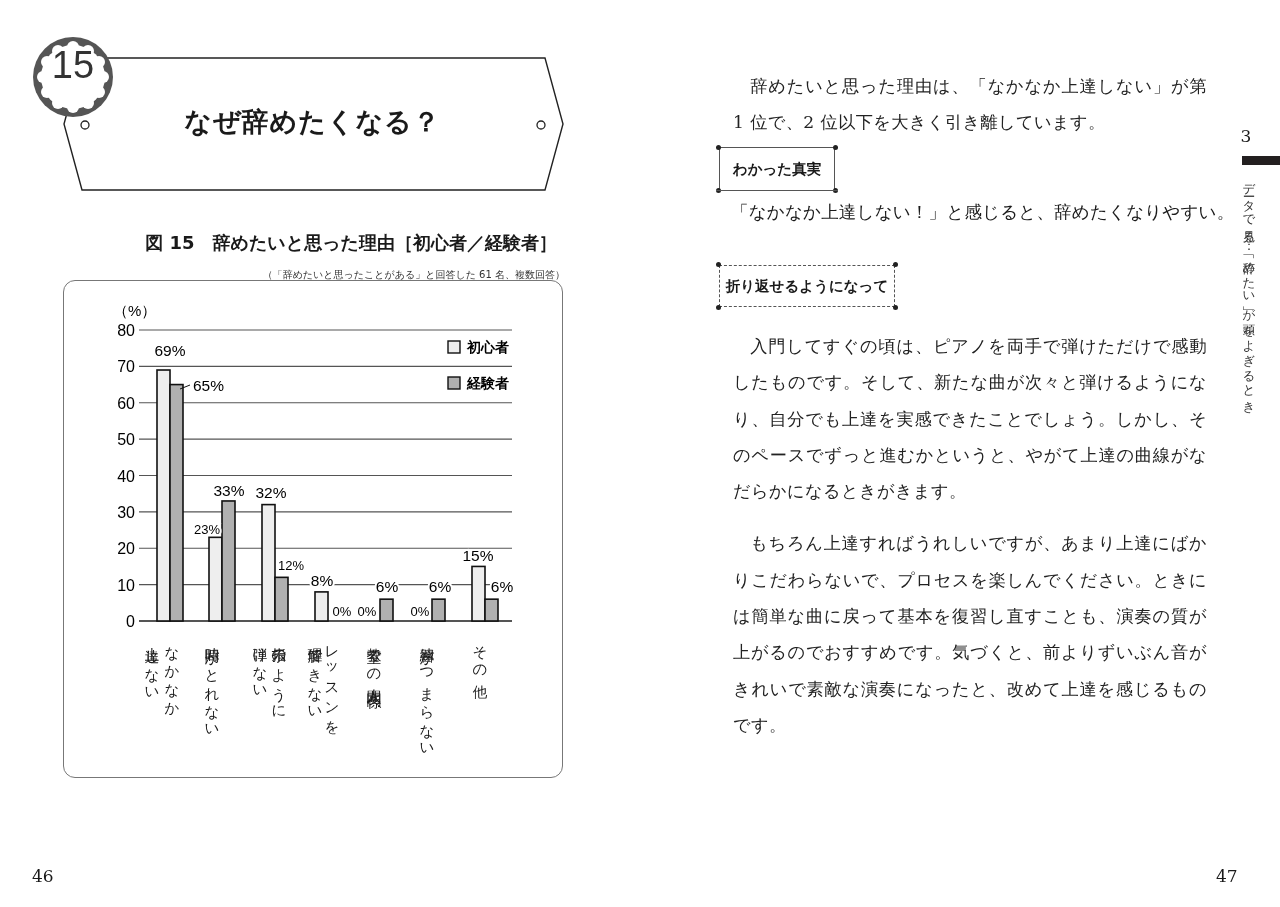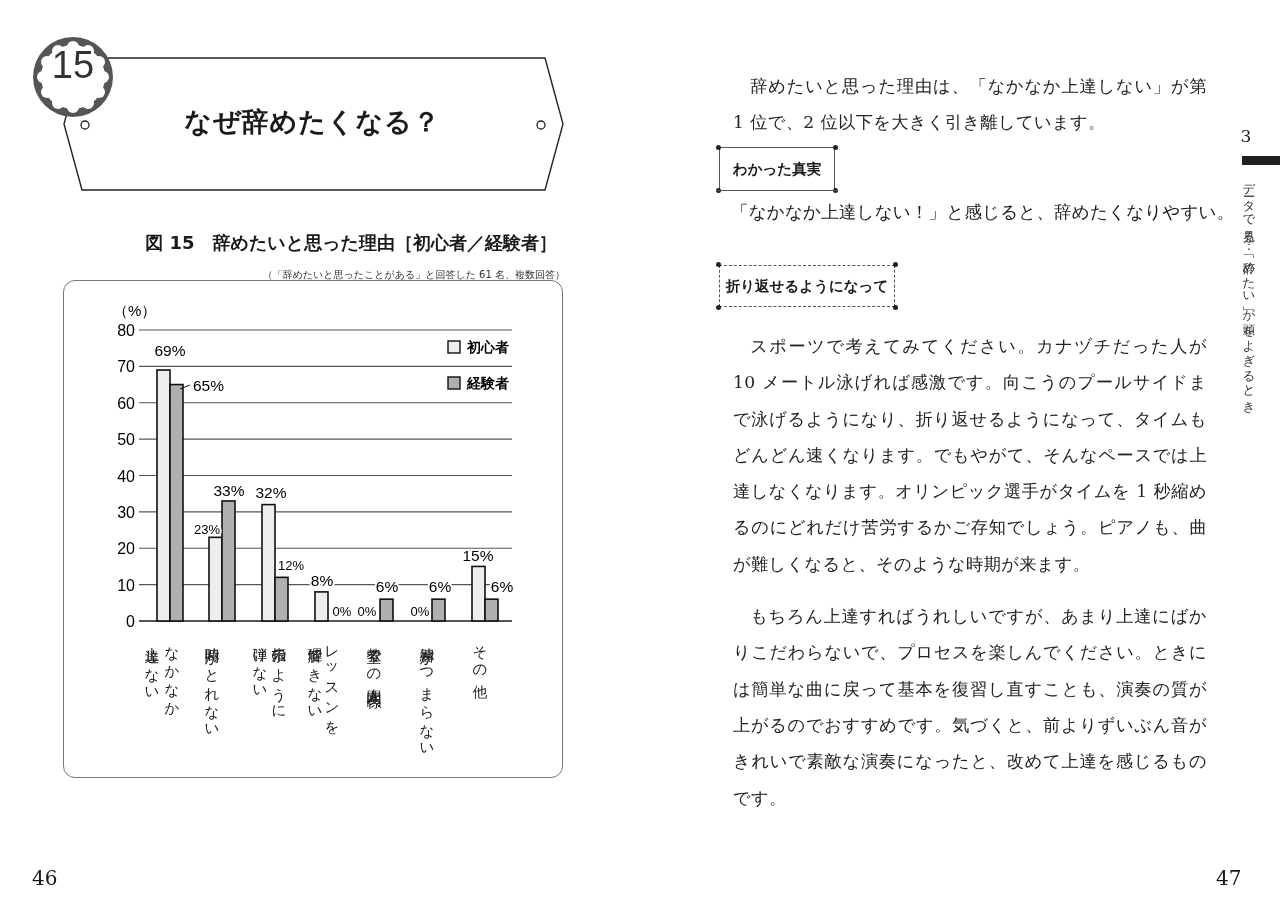--- a/index.html
+++ b/index.html
@@ -22,21 +22,21 @@
                border-left:1.5px solid #555; border-right:1.5px solid #555; }
   .solid-box::before, .solid-box::after { content:""; position:absolute; left:-4px; right:-4px; height:0; border-top:1.2px solid #555; }
   .solid-box::before { top:-1px; } .solid-box::after { bottom:-1px; }
   .dash-box { left:719px; top:265px; width:176px; height:42px; box-sizing:border-box; border:1.5px dashed #555; }
   .dot { position:absolute; width:5px; height:5px; border-radius:50%; background:#222; }
   .box-label { position:absolute; left:0; right:0; top:0; bottom:0; display:flex; align-items:center; justify-content:center; font-size:14.5px; font-weight:bold; }
   .truth { left:717px; top:200px; font-size:17.5px; font-weight:normal; letter-spacing:0.2px;margin-left:14px; }
   .side-num { left:1234px; top:126px; width:24px; text-align:center; font-size:17px; }
   .side-bar { left:1242px; top:156px; width:38px; height:9px; background:#231f20; }
   .side-text { left:1240px; top:174px; writing-mode:vertical-rl; font-size:12.5px; color:#333; letter-spacing:1px; }
-  .page-num { top:866px; font-size:20px; }
+  .page-num { top:866px; font-size:17px; }
 </style>
 </head>
 <body>
 
 <svg class="abs title-banner" width="505" height="142" viewBox="0 0 505 142">
   <polygon points="22,8 485,8 503,74 485,140 22,140 4,74" fill="#fff" stroke="#222" stroke-width="1.4"></polygon>
   <circle cx="25" cy="75" r="4" fill="#fff" stroke="#222" stroke-width="1.3"></circle>
   <circle cx="481" cy="75" r="4" fill="#fff" stroke="#222" stroke-width="1.3"></circle>
 </svg>
 
@@ -148,21 +148,21 @@
 
 <div class="abs dash-box">
   <span class="dot" style="left:-4px;top:-4px"></span>
     <span class="dot" style="right:-4px;top:-4px"></span>
   <span class="dot" style="left:-4px;bottom:-4px"></span>
     <span class="dot" style="right:-4px;bottom:-4px"></span>
   <div class="box-label">折り返せるようになって</div>
 </div>
 
 <div class="abs body-text" style="top:312px">
-  <p>スポーツで考えてみてください。カナヅチだった人が 10 メートル泳げれば感激です。向こうのプールサイドまで泳げるようになり、折り返せるようになって、タイムもどんどん速くなります。でもやがて、そんなペースでは上達しなくなります。オリンピック選手がタイムを 1 秒縮めるのにどれだけ苦労するかご存知でしょう。ピアノも、曲が難しくなると、そのような時期が来ます。</p>
+  <p>入門してすぐの頃は、ピアノを両手で弾けただけで感動したものです。そして、新たな曲が次々と弾けるようになり、自分でも上達を実感できたことでしょう。しかし、そのペースでずっと進むかというと、やがて上達の曲線がなだらかになるときがきます。</p>
   <p>もちろん上達すればうれしいですが、あまり上達にばかりこだわらないで、プロセスを楽しんでください。ときには簡単な曲に戻って基本を復習し直すことも、演奏の質が上がるのでおすすめです。気づくと、前よりずいぶん音がきれいで素敵な演奏になったと、改めて上達を感じるものです。</p>
 </div>
 
 <div class="abs side-num serif">3</div>
 <div class="abs side-bar"></div>
 <div class="abs side-text">データで見る：「辞めたい」が頭をよぎるとき</div>
 
 <div class="abs page-num serif" style="left:1216px">47</div>
 
 </body></html>

